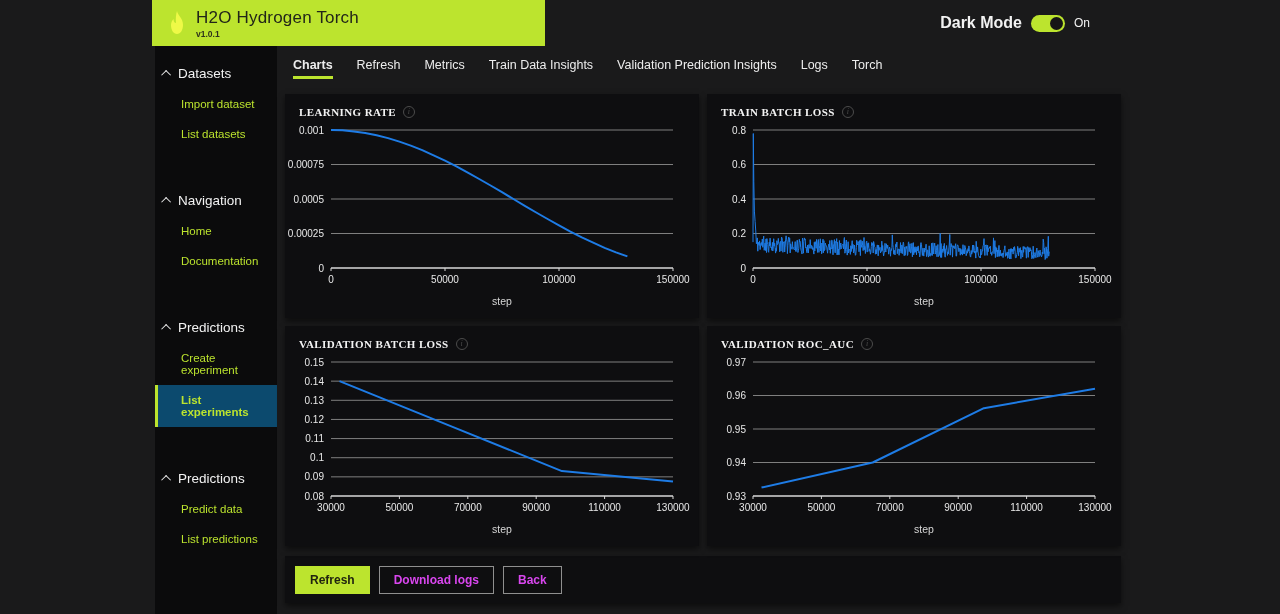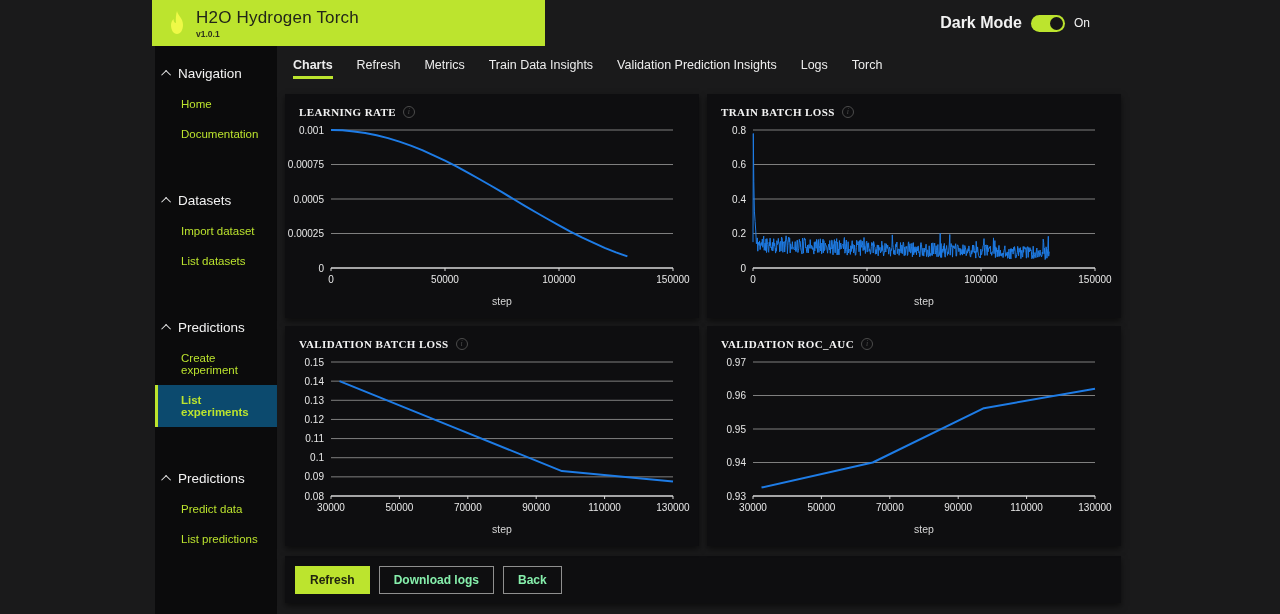--- a/index.html
+++ b/index.html
@@ -41,21 +41,21 @@
   .grid .chart-card:nth-child(n+3) { height:220px; }
   .chart-title-row { display:flex; align-items:center; gap:7px; padding:12px 14px 2px 14px;font-family:Liberation Serif, serif; }
   .chart-title { font-size:11px; font-weight:bold; letter-spacing:.4px; color:#f3f3f3; text-transform:uppercase; }
   .info-icon { width:12px; height:12px; border:1px solid #4b4b4b; border-radius:50%; color:#4b4b4b;
     font-size:8px; line-height:10px; text-align:center; font-style:italic; cursor:pointer; flex:0 0 auto; }
   .chart-card svg { display:block; }
 
   .actions-card { margin-top:10px; height:47px; background:#0e0e10; box-shadow:0 3px 6px rgba(0,0,0,.55);
     display:flex; align-items:center; gap:9px; padding-left:10px; }
   .btn { font-size:12px; font-weight:bold; padding:6px 14px; cursor:pointer; background:transparent;
-    border:1px solid #8f8f8f; color:#86efac; font-family:"Liberation Sans", sans-serif; }
+    border:1px solid #8f8f8f; color:#d946ef; font-family:"Liberation Sans", sans-serif; }
   .btn.primary { background:var(--accent); border-color:var(--accent); color:#20240f; }
 </style>
 </head>
 <body>
 
 <div class="logo-box">
   <svg class="flame" viewBox="0 0 18 24">
     <path d="M9 0 C10 5 15 7 15 14 C15 19 12.5 23 9 23 C5.5 23 3 19 3 14 C3 11 4.5 9 5.5 8 C5.5 11 7 12 8 12 C7.5 8 8 3 9 0 Z" fill="#eef947"></path>
   </svg>
   <div class="logo-text">
@@ -70,32 +70,32 @@
       <div class="knob"></div>
     </div>
   <span class="dm-state">On</span>
 </div>
 
 <div class="sidebar">
   <nav>
       <div class="side-section">
         <div class="side-header">
           <span class="chev"></span>
+          <span class="sh-label">Datasets</span>
+        </div>
+        <div class="side-item">Import dataset</div>
+        <div class="side-item">List datasets</div>
+      </div>
+      <div class="side-section">
+        <div class="side-header">
+          <span class="chev"></span>
           <span class="sh-label">Navigation</span>
         </div>
         <div class="side-item">Home</div>
         <div class="side-item">Documentation</div>
-      </div>
-      <div class="side-section">
-        <div class="side-header">
-          <span class="chev"></span>
-          <span class="sh-label">Datasets</span>
-        </div>
-        <div class="side-item">Import dataset</div>
-        <div class="side-item">List datasets</div>
       </div>
       <div class="side-section">
         <div class="side-header">
           <span class="chev"></span>
           <span class="sh-label">Predictions</span>
         </div>
         <div class="side-item">Create experiment</div>
         <div class="side-item active">List experiments</div>
       </div>
       <div class="side-section">

